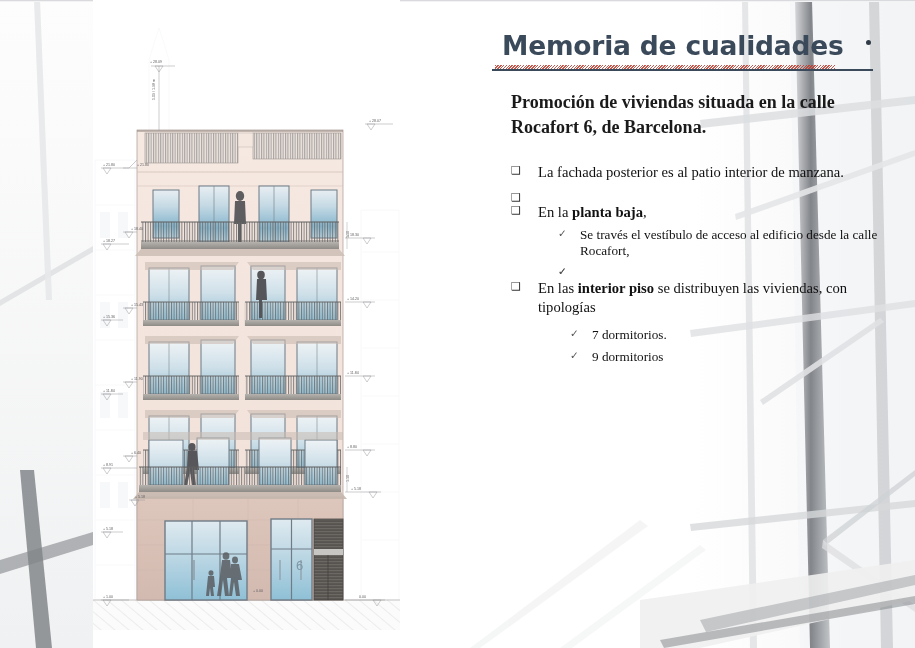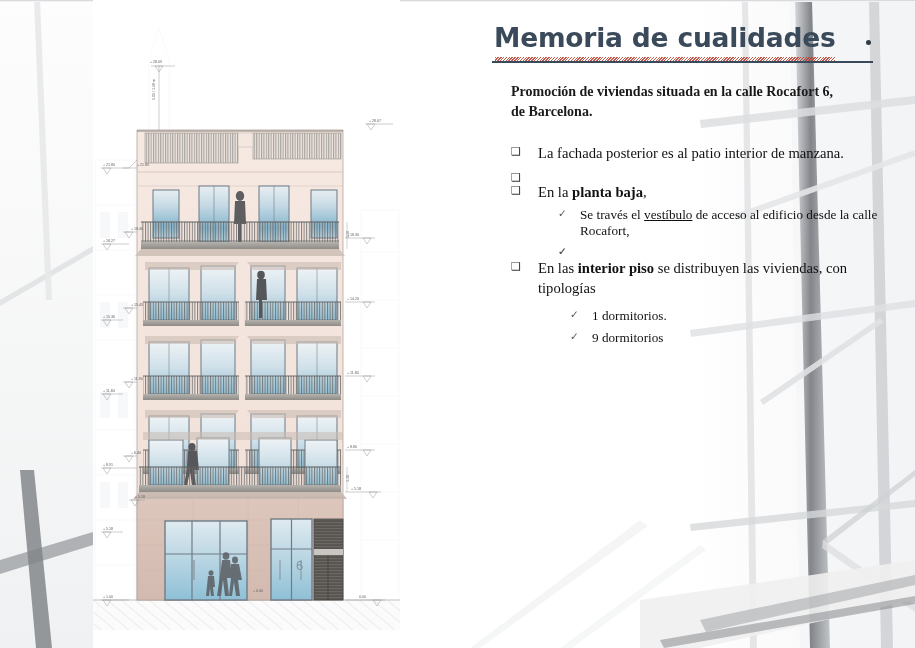--- a/index.html
+++ b/index.html
@@ -44,21 +44,21 @@
   }
 
   .slide-title{
     font-family:"DejaVu Sans", sans-serif;
     font-size:26.5px;
     font-weight:600;
     letter-spacing:-0.2px;
     color:#3b4a5a;
     line-height:1.05;
     white-space:nowrap;
-    margin:0;
+    margin:8px;
     padding:0 0 3px 5px;
   }
   .title-wrap{position:relative;width:387px;}
   
   .title-squiggle{
     position:absolute;left:6px;top:33px;width:340px;height:4px;
     background-image:
       repeating-linear-gradient(135deg,#c0392b 0 1px,transparent 1px 2px);
     opacity:.85;
   }
@@ -67,21 +67,21 @@
     background:#3b4a5a;
   }
   .title-dot{
     position:absolute;left:866px;top:40px;width:5px;height:5px;
     background:#2f3b47;border-radius:50%;
   }
 
   .lead{
     margin:27px 0 0 22px;
     width:330px;
-    font-size:14px;
+    font-size:18px;
     font-weight:bold;
     color:#1a1a1a;
     line-height:1.42;
   }
 
   ul.lvl1{list-style:none;margin:22px 0 0 0;padding:0;}
   ul.lvl1 > li{
     position:relative;
     padding-left:27px;
     margin:0 0 7px 22px;
@@ -105,21 +105,21 @@
     color:#111;
     line-height:1.21;
     width:305px;
   }
   ul.lvl2 > li .mk{
     position:absolute;left:0;top:0px;
     font-family:"DejaVu Sans", sans-serif;
     font-size:10.5px;color:#555;
   }
 
-  .u{text-decoration:underline;text-align:center;}
+  .u{text-align:center;}
   .bu{font-weight:bold;}
 
   .gap{height:13px;}
 </style>
 </head>
 <body>
 
 <div id="slide">
 
   <div class="photo-bg">
@@ -556,21 +556,21 @@
 
       <div class="gap"></div>
 
       <li>
         <span class="mk">❑</span>
         <span><span>En las </span><span class="bu">interior piso </span><span>se distribuyen las viviendas, con tipologías</span></span>
 
         <ul class="lvl2" style="margin-top:9px;">
           <li style="margin-left:32px;">
             <span class="mk">✓</span>
-            <span>1 dormitorios.</span>
+            <span>7 dormitorios.</span>
           </li>
           <li style="margin-left:32px;">
             <span class="mk">✓</span>
             <span>9 dormitorios</span>
           </li>
         </ul>
       </li>
 
     </ul>
   </div>

